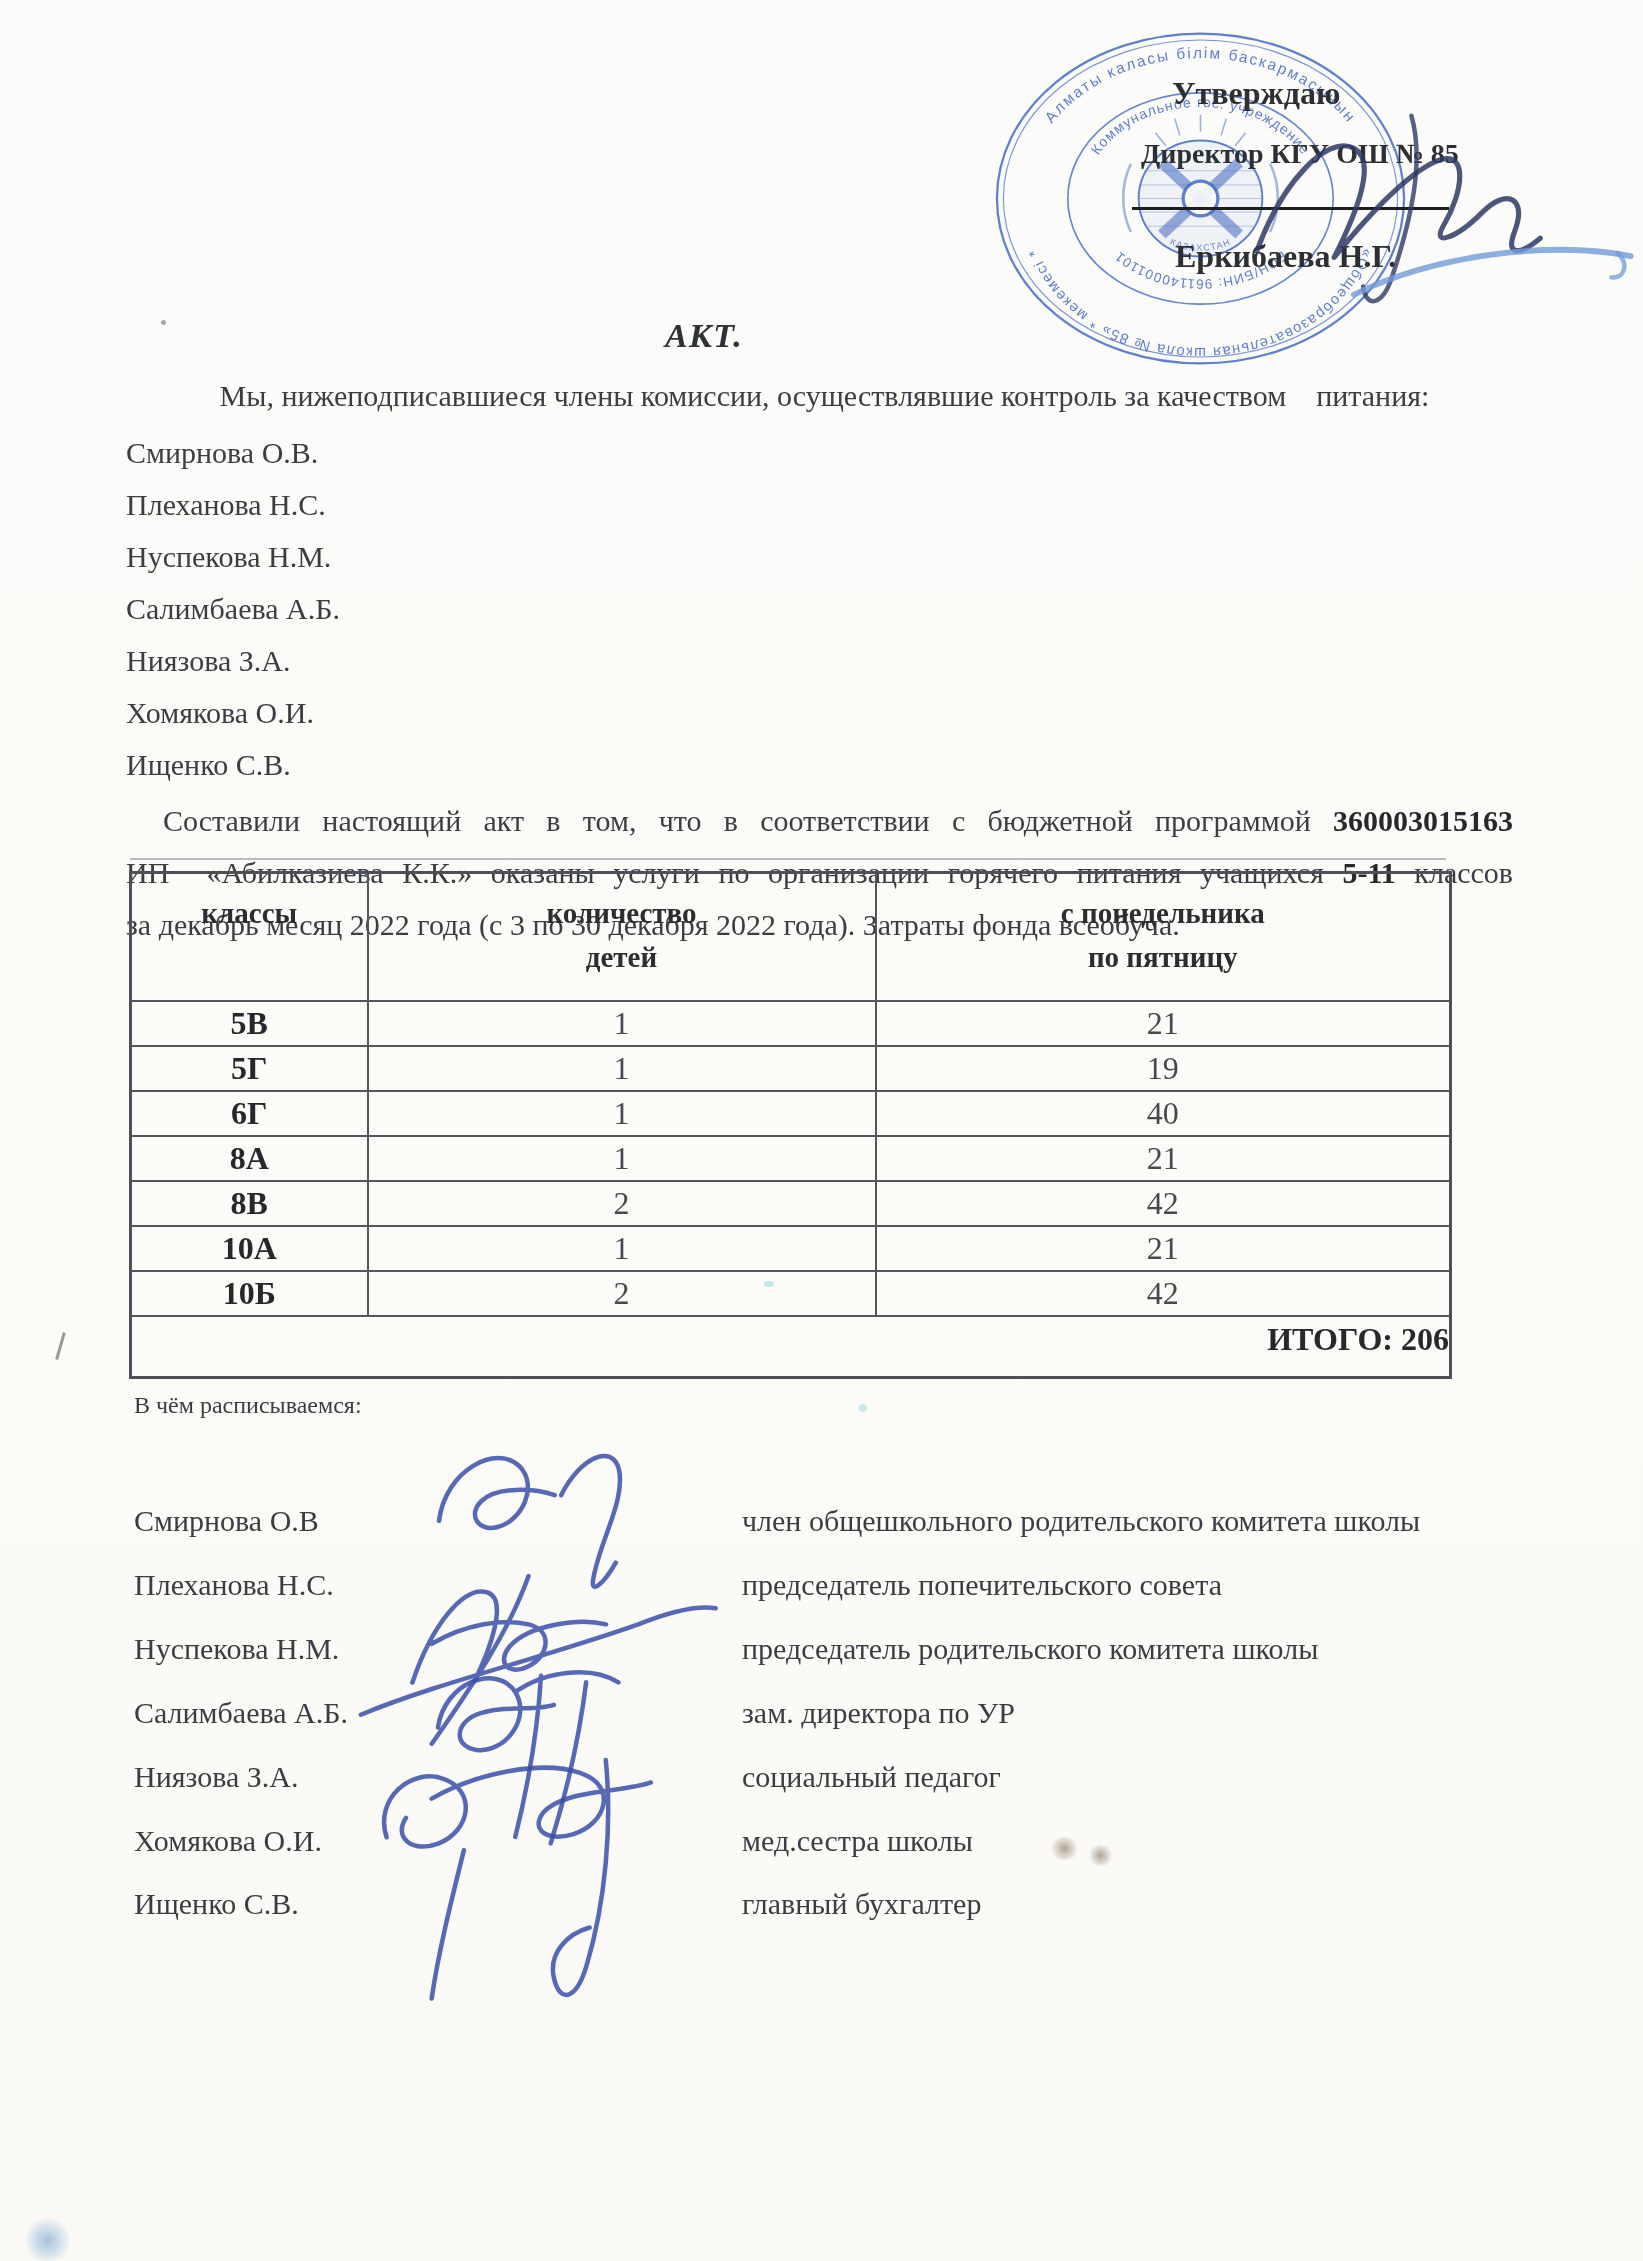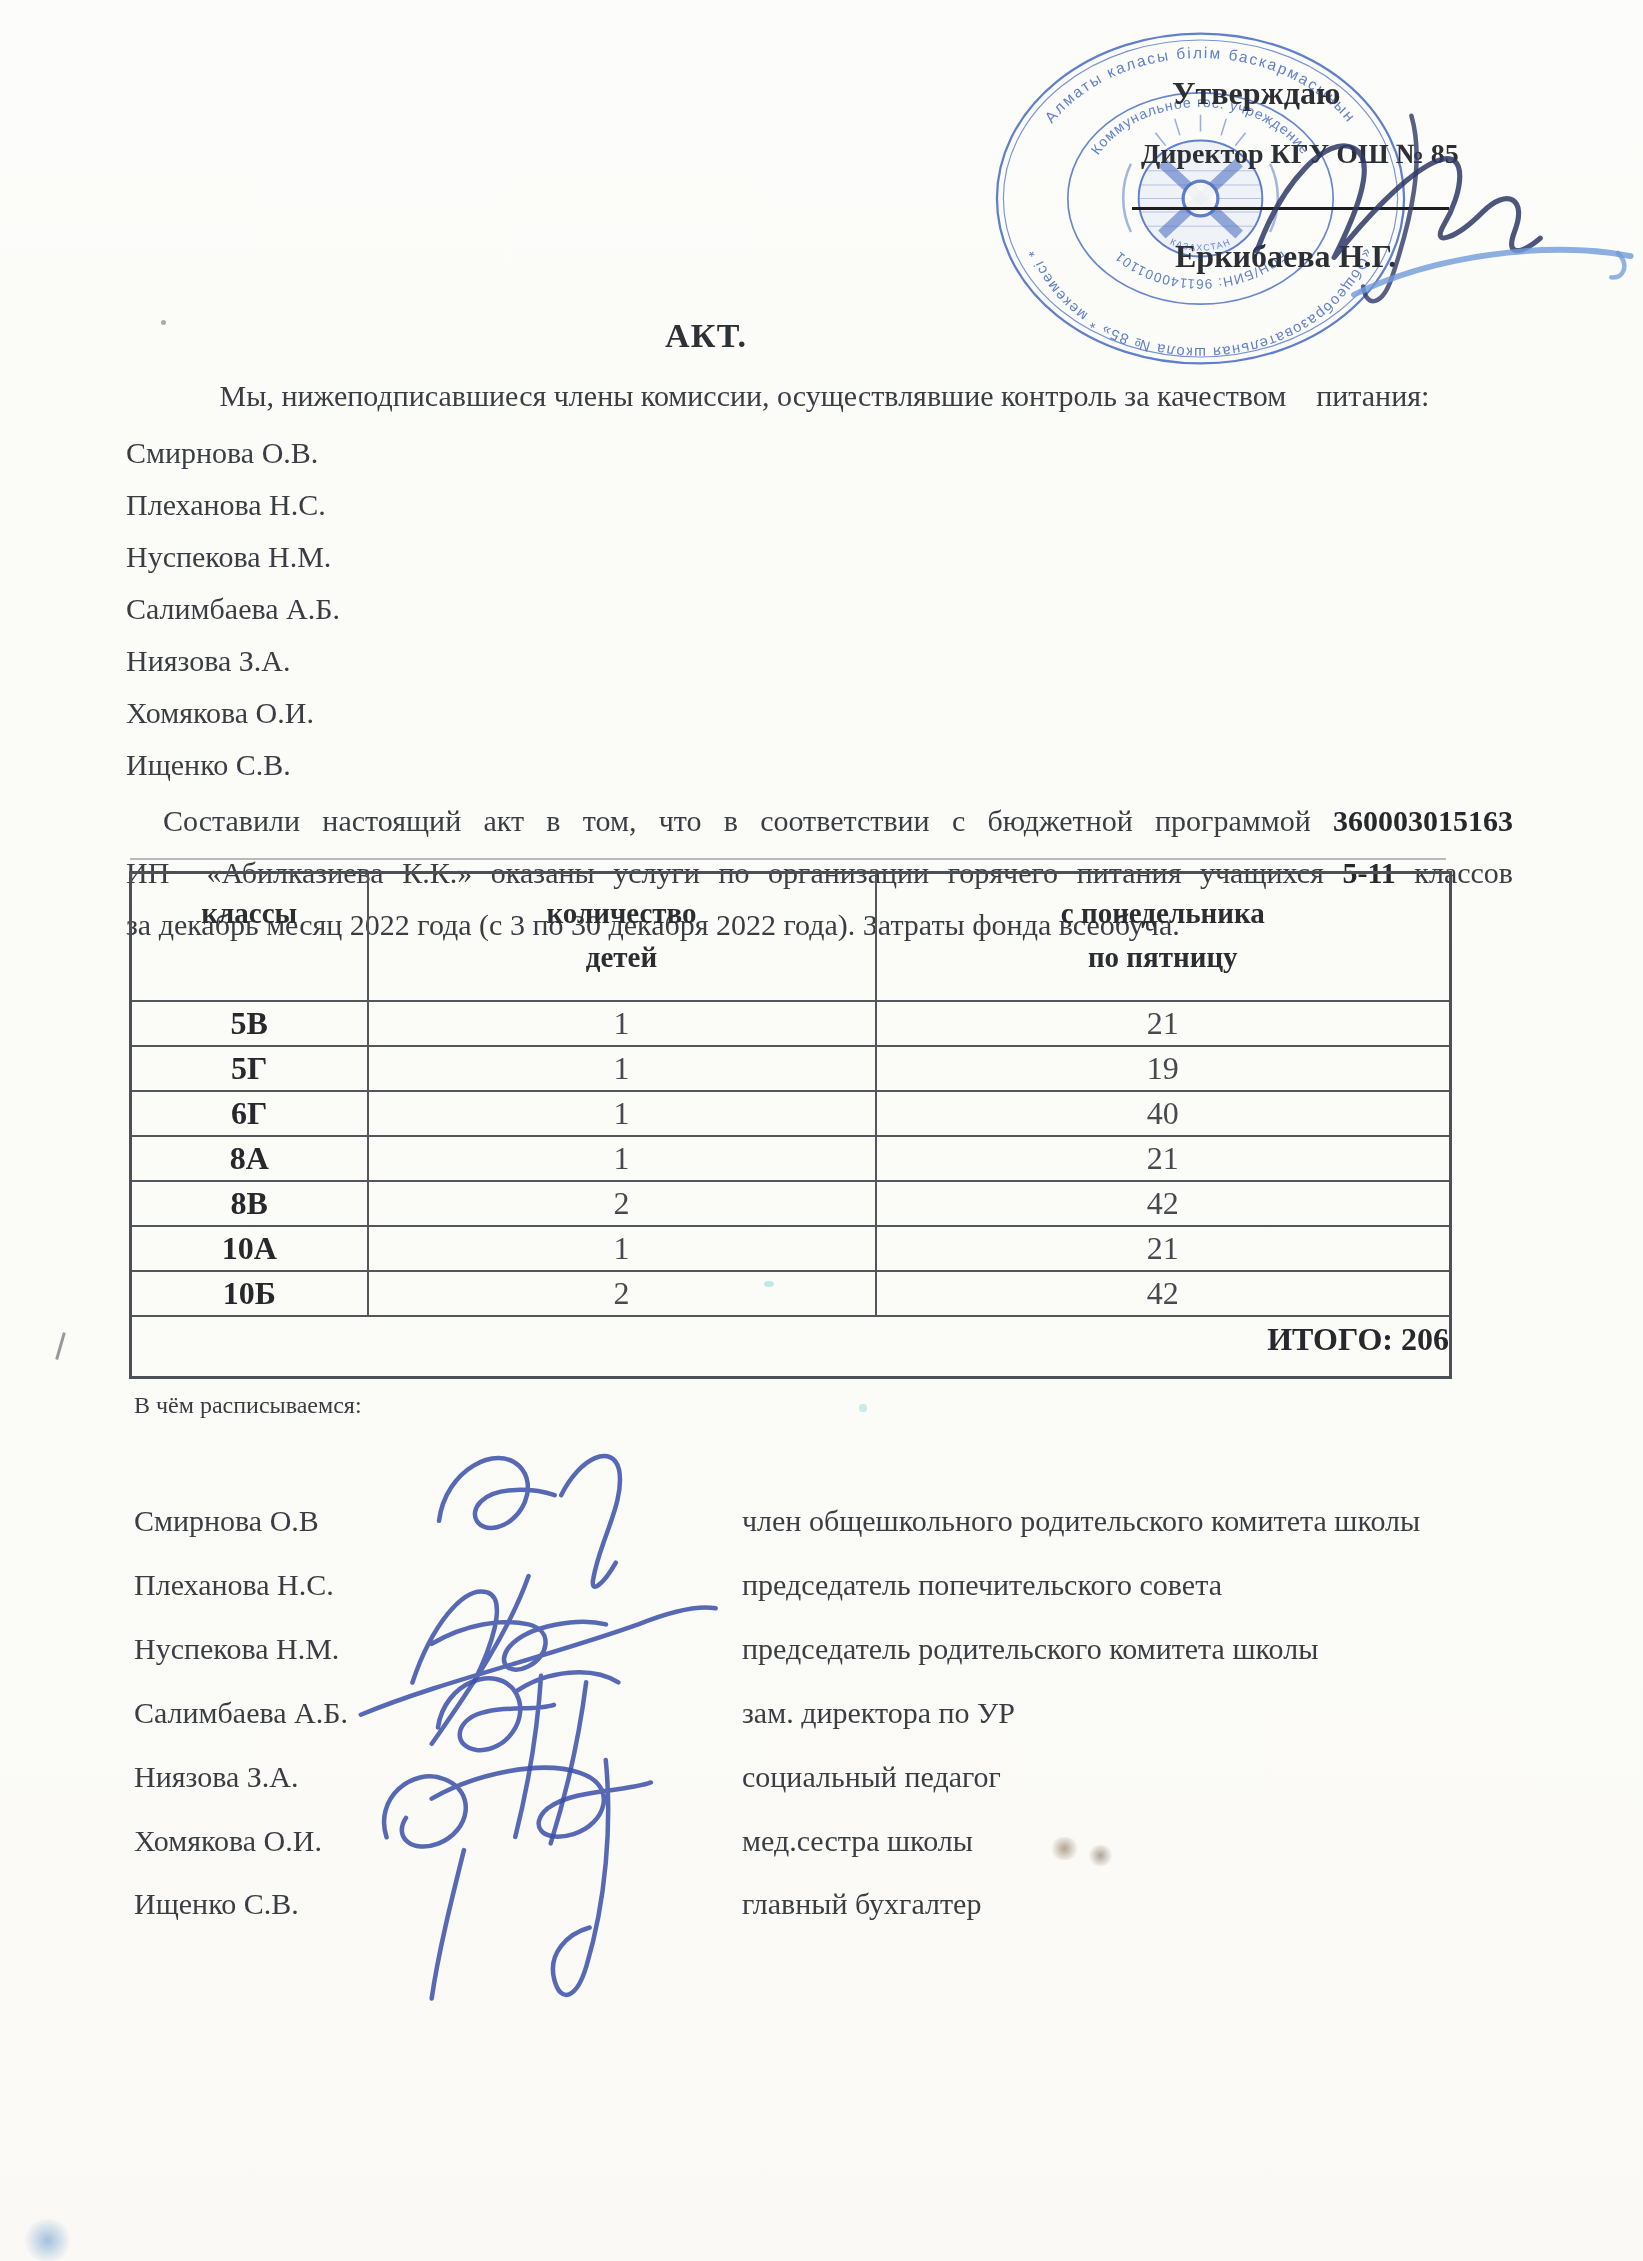--- a/index.html
+++ b/index.html
@@ -14,21 +14,21 @@
   .abs{position:absolute;}
   
   .approval{left:1141px;top:75px;width:413px;z-index:2;}
   .approval .l1{font-size:32px;font-weight:bold;color:#2c2f34;margin-left:31px;}
   .approval .l2{font-size:28px;font-weight:bold;color:#2c2f34;margin-top:26px;}
   .sig-line{width:317px;height:3.2px;background:#1d1e20;margin:37px 0 0 -9px;}
   .approval .nm{font-size:32px;font-weight:bold;color:#2c2f34;margin:28px 0 16px 34px;font-family:Liberation Serif, serif;}
   
   .stamp{left:985px;top:22px;width:431px;height:353px;z-index:1;opacity:.92;}
   
-  .doc-title{left:665px;top:317px;font-size:34px;font-weight:bold;letter-spacing:1.3px;color:#2e3135;z-index:2;}
+  .doc-title{left:665px;top:317px;font-size:34px;font-weight:bold;letter-spacing:1.3px;color:#2e3135;z-index:2;font-style:italic;}
   .intro{left:135px;top:379px;width:1379px;font-size:30px;color:#3a3d42;text-align:center;}
   .members{left:126px;top:427px;font-size:30px;line-height:52px;color:#3a3d42;}
   .act{left:126px;top:795px;width:1387px;font-size:30px;line-height:52px;color:#3a3d42;}
   .act .jl{text-align:justify;text-align-last:justify;}
   .act .ind{text-indent:37px;}
   .act b{color:#26282c;margin-top:22px;}
   
   .table-topline{left:130px;top:858px;width:1316px;height:1.9px;background:#94979c;opacity:.65;}
   .tbl{left:129px;top:871px;}
   table{border-collapse:collapse;width:1320px;table-layout:fixed;border:3.2px solid #4d5055;}

